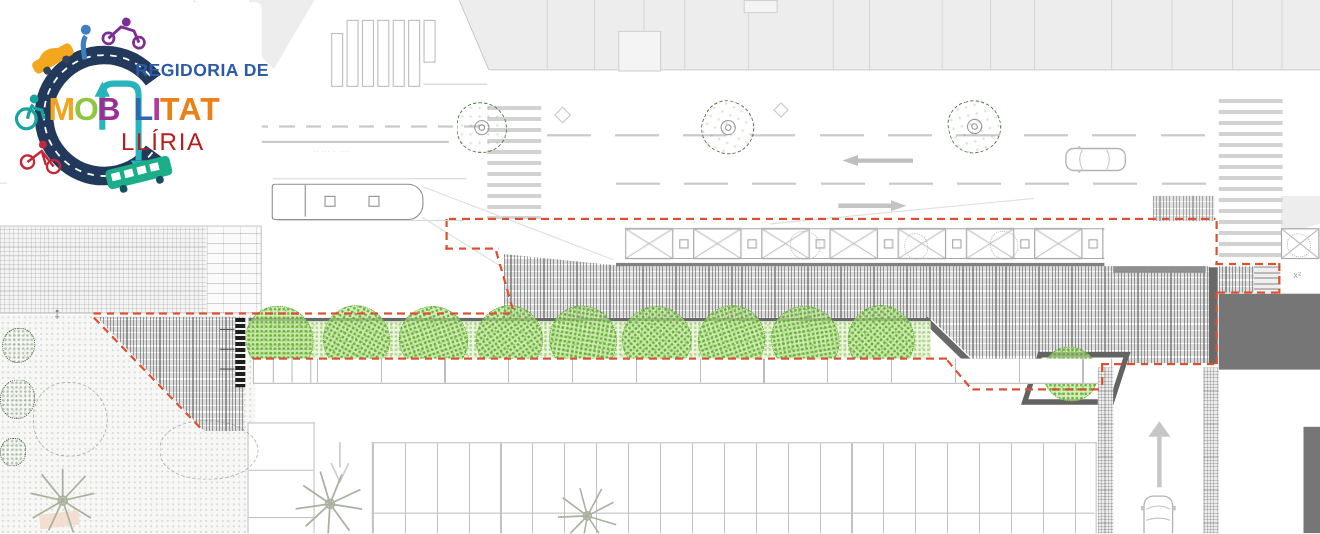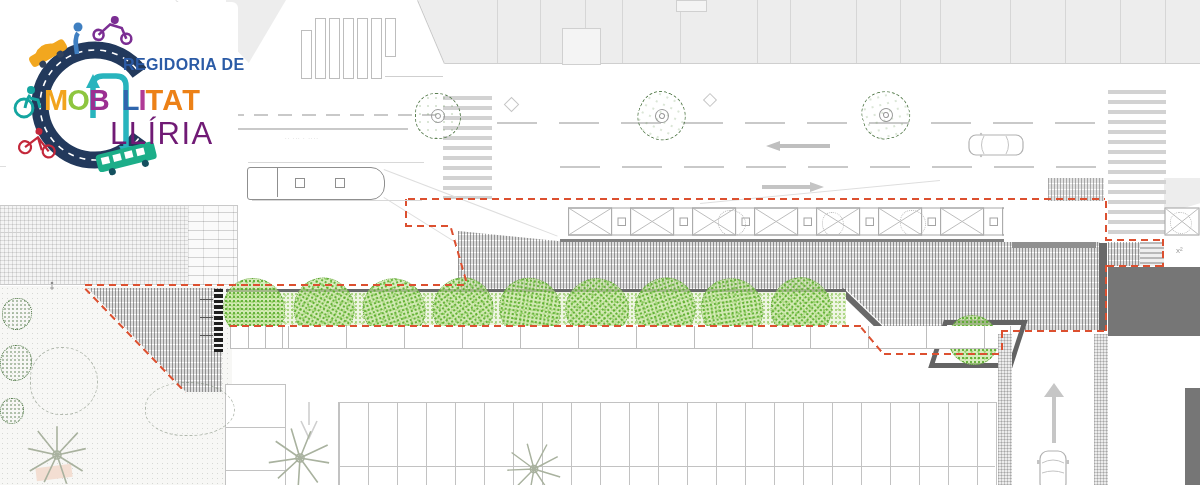--- a/index.html
+++ b/index.html
@@ -54,21 +54,21 @@
   .lane{height:1.6px;background:repeating-linear-gradient(90deg,#c9c9c9 0 40px, transparent 40px 62px);}
   .lane-s{height:1.6px;background:repeating-linear-gradient(90deg,#c9c9c9 0 14px, transparent 14px 24px);}
   .stairs{background:repeating-linear-gradient(180deg,#1e1e1e 0 3.5px,#f5f5f5 3.5px 5.5px);}
   .steps2{background:repeating-linear-gradient(180deg,#b9b9b9 0 2px,#efefef 2px 5px);}
   .prow{background:#fff;}
   
   #logo-box{left:6px;top:2px;width:232px;height:200px;background:#fff;border-radius:6px;}
   #dept{left:123px;top:56px;font-size:16px;font-weight:bold;color:#2b5ba6;letter-spacing:.4px;}
   #word{left:44px;top:84px;font-size:29px;font-weight:bold;letter-spacing:-1px;display:flex;}
   #word .sp{width:13px;}
-  #city{left:110px;top:116px;font-size:31px;font-weight:300;color:#701a75;letter-spacing:1.5px;}
+  #city{left:110px;top:116px;font-size:22px;font-weight:300;color:#b91c1c;letter-spacing:1.5px;}
 </style>
 </head>
 <body>
 
 <div id="stage">
 
   <div class="a ld" style="left:176px;top:0;width:70px;transform:rotate(37deg)"></div>
   <div class="a ld" style="left:0;top:166px;width:36px"></div>
   <div class="a ld" style="left:204px;top:114px;width:34px;transform:rotate(20deg)"></div>
 

